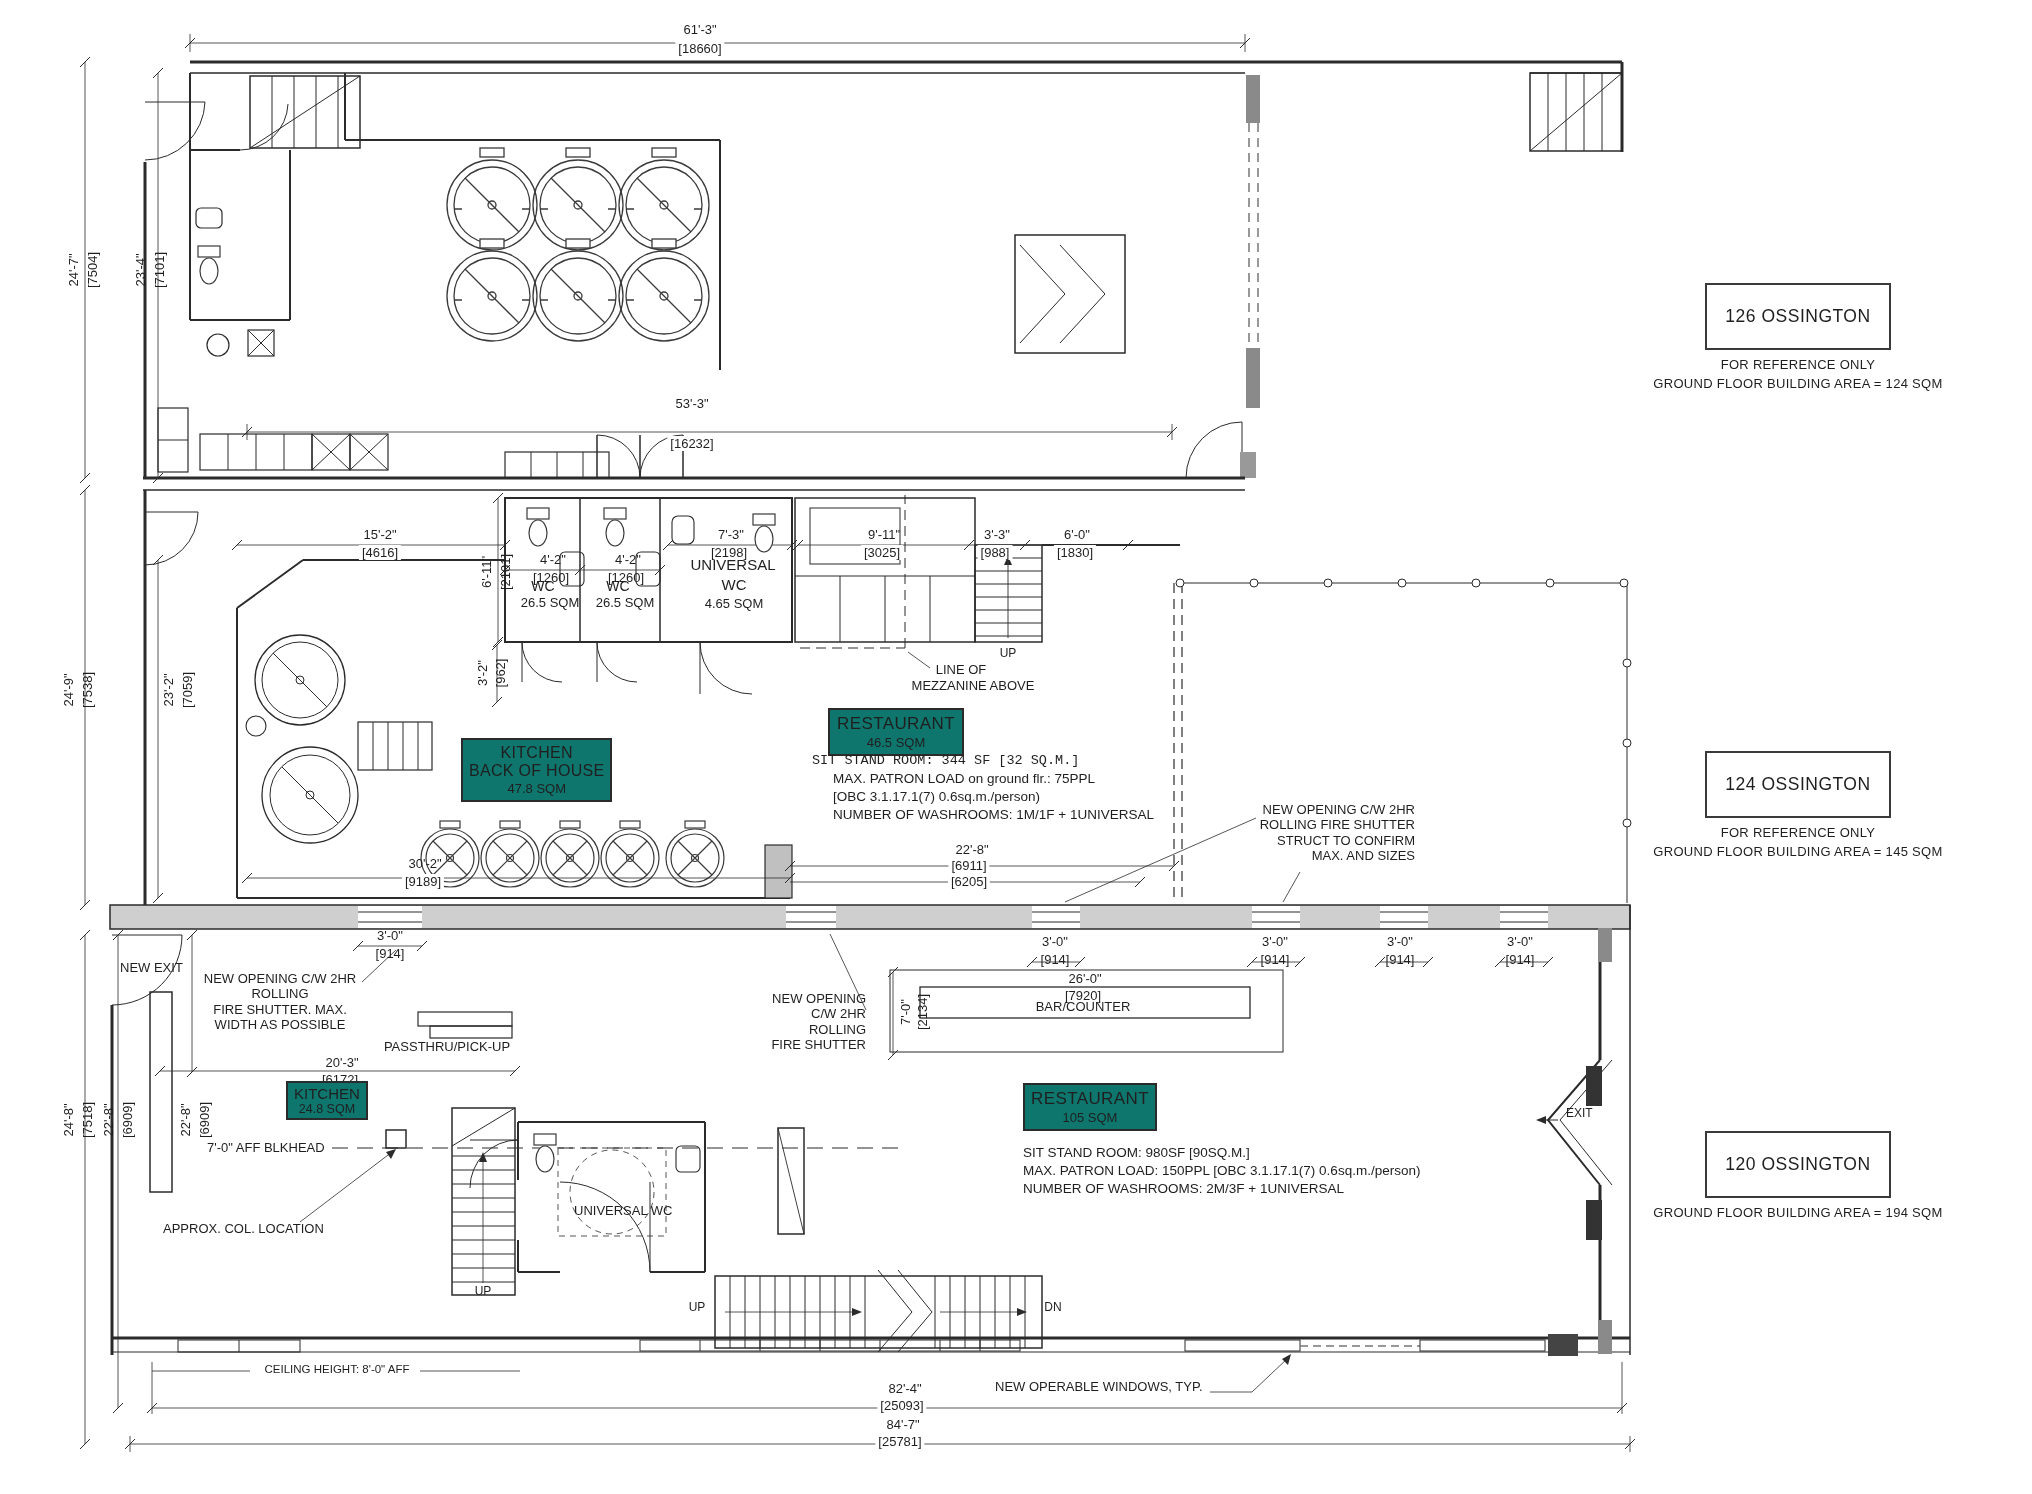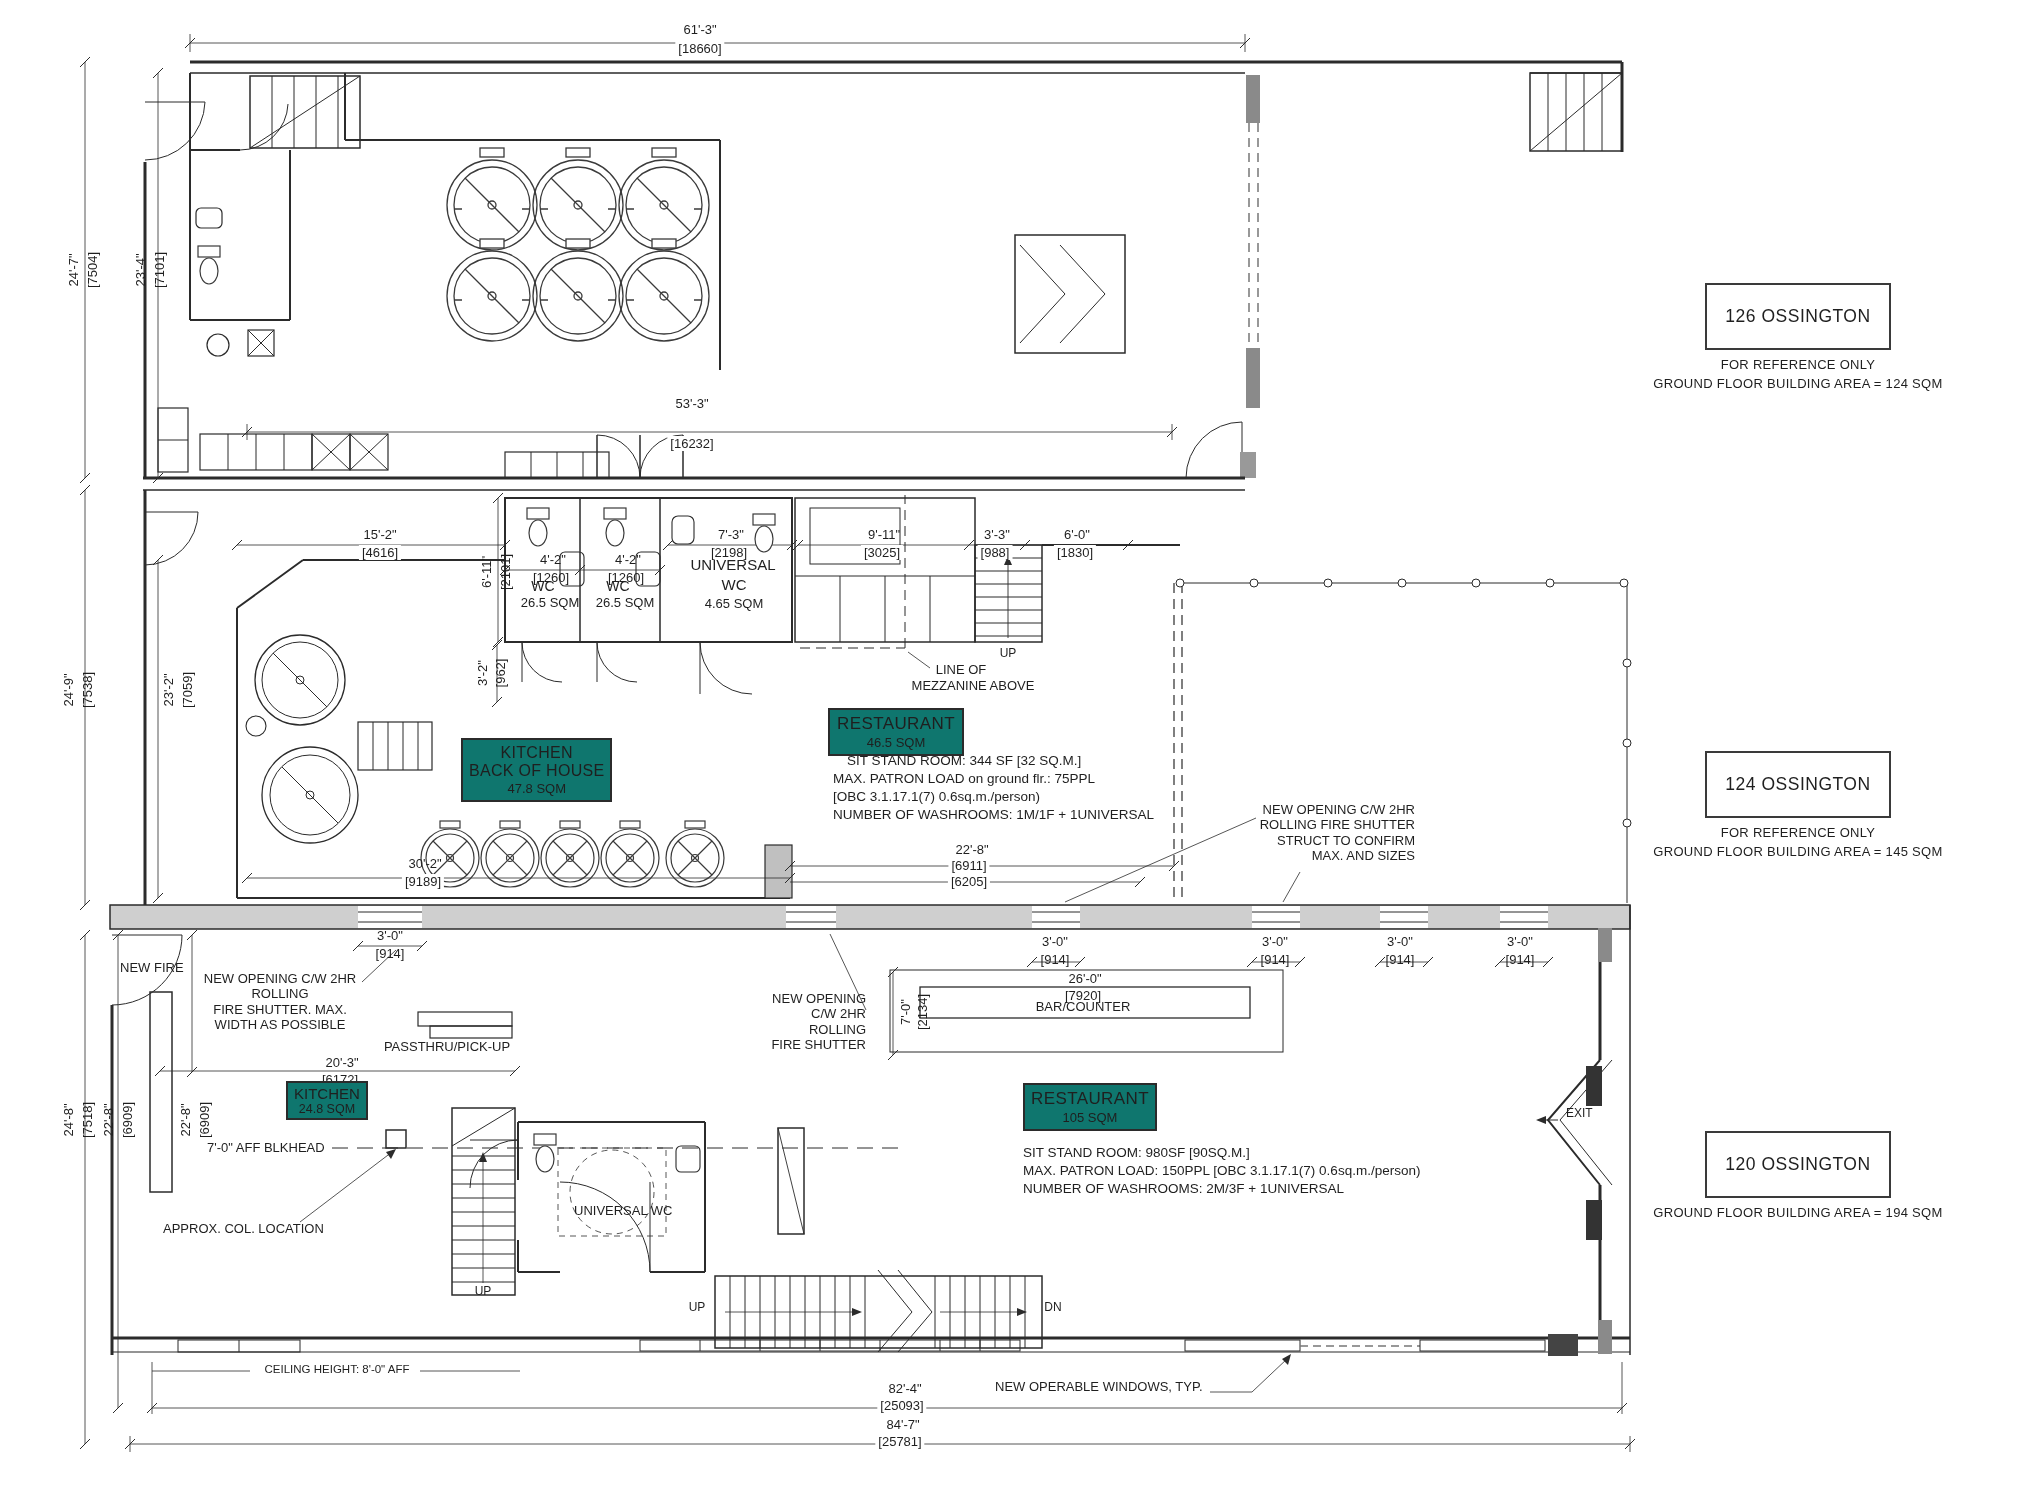--- a/index.html
+++ b/index.html
@@ -423,21 +423,21 @@
 
   <div class="lbl cc f14" style="left:543px;top:578px;">WC</div>
   <div class="lbl cc" style="left:550px;top:595px;">26.5 SQM</div>
   <div class="lbl cc f14" style="left:618px;top:578px;">WC</div>
   <div class="lbl cc" style="left:625px;top:595px;">26.5 SQM</div>
   <div class="lbl cc" style="left:733px;top:556px;font-size:15px;">UNIVERSAL</div>
   <div class="lbl cc" style="left:734px;top:576px;font-size:15px;">WC</div>
   <div class="lbl cc" style="left:734px;top:596px;">4.65 SQM</div>
   <div class="lbl" style="left:574px;top:1203px;">UNIVERSAL WC</div>
 
-  <div class="lbl f135" style="left:847px;top:752px;">SIT STAND ROOM: 344 SF [32 SQ.M.]</div>
+  <div class="lbl f135" style="left:812px;top:752px;font-family:Liberation Mono, monospace;">SIT STAND ROOM: 344 SF [32 SQ.M.]</div>
   <div class="lbl f135" style="left:833px;top:770px;">MAX. PATRON LOAD on ground flr.: 75PPL</div>
   <div class="lbl f135" style="left:833px;top:788px;">[OBC 3.1.17.1(7) 0.6sq.m./person)</div>
   <div class="lbl f135" style="left:833px;top:806px;">NUMBER OF WASHROOMS: 1M/1F + 1UNIVERSAL</div>
 
   <div class="lbl f135" style="left:1023px;top:1144px;">SIT STAND ROOM: 980SF [90SQ.M.]</div>
   <div class="lbl f135" style="left:1023px;top:1162px;">MAX. PATRON LOAD: 150PPL [OBC 3.1.17.1(7) 0.6sq.m./person)</div>
   <div class="lbl f135" style="left:1023px;top:1180px;">NUMBER OF WASHROOMS: 2M/3F + 1UNIVERSAL</div>
 
   <div class="lbl rt" style="left:1240px;top:802px;width:175px;">
     <div>NEW OPENING C/W 2HR</div>
@@ -453,21 +453,21 @@
   </div>
   <div class="lbl rt" style="left:736px;top:991px;width:130px;">
     <div>NEW OPENING</div>
     <div>C/W 2HR</div>
     <div>ROLLING</div>
     <div>FIRE SHUTTER</div>
   </div>
 
   <div class="lbl cc" style="left:961px;top:662px;">LINE OF</div>
   <div class="lbl cc" style="left:973px;top:678px;">MEZZANINE ABOVE</div>
-  <div class="lbl" style="left:120px;top:960px;">NEW FIRE</div>
+  <div class="lbl" style="left:120px;top:960px;">NEW EXIT</div>
   <div class="lbl cc" style="left:447px;top:1039px;">PASSTHRU/PICK-UP</div>
   <div class="lbl" style="left:207px;top:1140px;">7'-0" AFF BLKHEAD</div>
   <div class="lbl" style="left:163px;top:1221px;">APPROX. COL. LOCATION</div>
   <div class="lbl" style="left:995px;top:1379px;">NEW OPERABLE WINDOWS, TYP.</div>
   <div class="lbl cc f12" style="left:1008px;top:646px;">UP</div>
   <div class="lbl cc f12" style="left:483px;top:1284px;">UP</div>
   <div class="lbl cc f12" style="left:697px;top:1300px;">UP</div>
   <div class="lbl cc f12" style="left:1053px;top:1300px;">DN</div>
   <div class="lbl f12" style="left:1566px;top:1106px;">EXIT</div>
 

